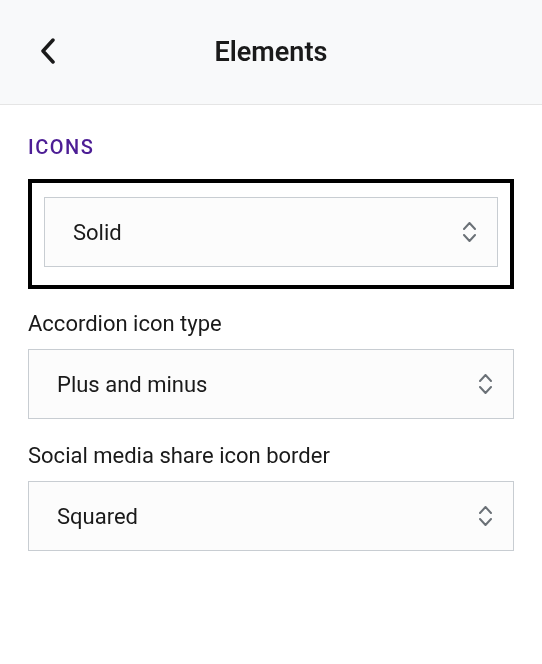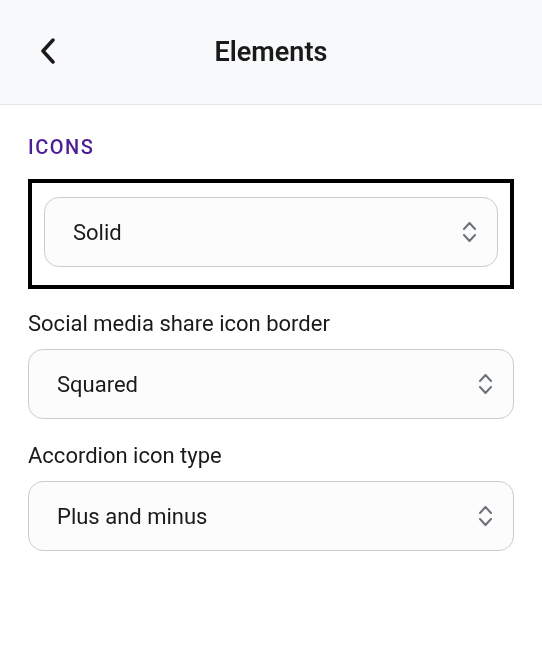--- a/index.html
+++ b/index.html
@@ -75,21 +75,21 @@
       margin-bottom: 13px;
     }
     .select-wrapper {
       position: relative;
       width: 100%;
     }
     .select-field {
       width: 100%;
       height: 70px;
       border: 1px solid #c8cdd2;
-      border-radius: 15px;
+      border-radius: 0;
       background: #fcfcfc;
       padding: 0 50px 0 28px;
       font-size: 22px;
       font-weight: 400;
       color: #1a1a1a;
       appearance: none;
       -webkit-appearance: none;
       cursor: pointer;
       font-family: inherit;
       text-align: left;
@@ -137,41 +137,41 @@
             </svg>
           <svg viewBox="0 0 13 8">
               <path d="M1 1 L6.5 7 L12 1" stroke="#6b7177" stroke-width="2" fill="none" stroke-linecap="round" stroke-linejoin="round"></path>
             </svg>
         </span>
       </div>
     </div>
   </div>
 
   <div class="form-group">
+    <label class="form-label">Accordion icon type</label>
+    <div class="select-wrapper">
+      <button class="select-field">Plus and minus</button>
+      <span class="select-chevrons">
+        <svg viewBox="0 0 13 8">
+            <path d="M1 7 L6.5 1 L12 7" stroke="#6b7177" stroke-width="2" fill="none" stroke-linecap="round" stroke-linejoin="round"></path>
+          </svg>
+        <svg viewBox="0 0 13 8">
+            <path d="M1 1 L6.5 7 L12 1" stroke="#6b7177" stroke-width="2" fill="none" stroke-linecap="round" stroke-linejoin="round"></path>
+          </svg>
+      </span>
+    </div>
+  </div>
+
+  <div class="form-group">
     <label class="form-label">Social media share icon border</label>
     <div class="select-wrapper">
       <button class="select-field">Squared</button>
       <span class="select-chevrons">
         <svg viewBox="0 0 13 8">
             <path d="M1 7 L6.5 1 L12 7" stroke="#6b7177" stroke-width="2" fill="none" stroke-linecap="round" stroke-linejoin="round"></path>
           </svg>
         <svg viewBox="0 0 13 8">
             <path d="M1 1 L6.5 7 L12 1" stroke="#6b7177" stroke-width="2" fill="none" stroke-linecap="round" stroke-linejoin="round"></path>
           </svg>
       </span>
     </div>
   </div>
-
-  <div class="form-group">
-    <label class="form-label">Accordion icon type</label>
-    <div class="select-wrapper">
-      <button class="select-field">Plus and minus</button>
-      <span class="select-chevrons">
-        <svg viewBox="0 0 13 8">
-            <path d="M1 7 L6.5 1 L12 7" stroke="#6b7177" stroke-width="2" fill="none" stroke-linecap="round" stroke-linejoin="round"></path>
-          </svg>
-        <svg viewBox="0 0 13 8">
-            <path d="M1 1 L6.5 7 L12 1" stroke="#6b7177" stroke-width="2" fill="none" stroke-linecap="round" stroke-linejoin="round"></path>
-          </svg>
-      </span>
-    </div>
-  </div>
 </div>
 
 </body></html>

